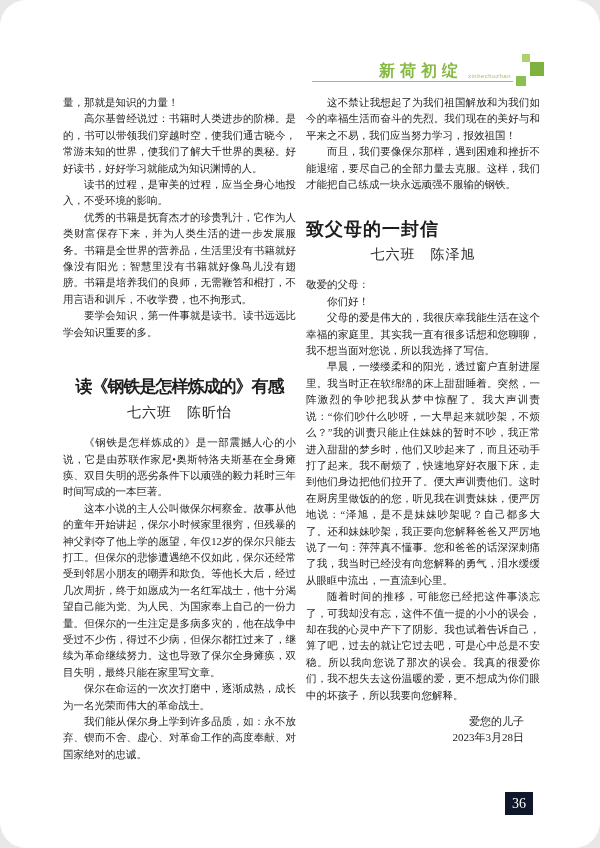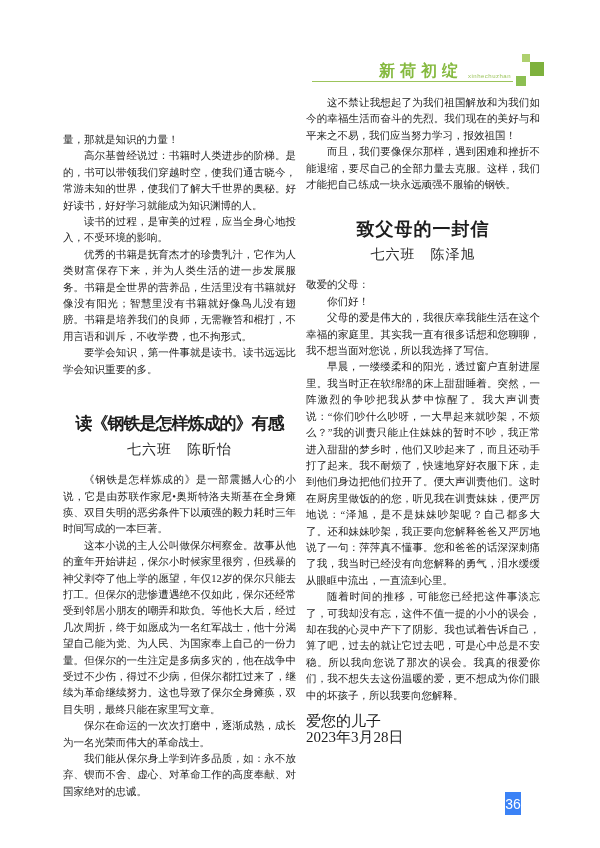--- a/index.html
+++ b/index.html
@@ -1,20 +1,21 @@
 <!DOCTYPE html>
 <html><head>
 <meta charset="utf-8">
 <style>
   html,body{margin:0;padding:0;background:#e8e8e8;}
   .page{
     position:relative;width:600px;height:848px;margin:0 auto;
     background:#ffffff;overflow:hidden;
     font-family:"Liberation Serif","DejaVu Serif",serif;
     color:#1d1d1d;
+    border-radius:26px;
   }
   
   .hdr-rule{position:absolute;left:312px;top:81px;width:201px;height:1px;background:#9cc45b;}
   .brand{
     position:absolute;left:379px;top:61px;
     font-family:"Liberation Sans","DejaVu Sans",sans-serif;
     font-weight:bold;font-size:16px;letter-spacing:5px;color:#85b93f;white-space:nowrap;
   }
   .brand-sub{
     position:absolute;left:468px;top:73px;
@@ -27,42 +28,42 @@
   .sq-mid{left:516px;top:76px;width:10px;height:10px;background:#8cbf52;}
   
   .col{position:absolute;top:95px;width:233px;}
   .col-left{left:63px;}
   .col-right{left:306px;width:234px;}
   .col p{
     margin:0;font-size:10.5px;line-height:16.4px;
     text-align:justify;text-indent:2em;
     word-break:break-all;overflow-wrap:break-word;
   }
-  .col p.noindent{text-indent:0;margin-top:37px;}
+  .col p.noindent{text-indent:0;}
   .art-title{
     margin:34px 0 6px;font-size:17px;font-weight:bold;
     text-align:center;letter-spacing:-1px;white-space:nowrap;
   }
   .art-title-c{
     margin:24px 0 5px;font-size:18px;font-weight:bold;
-    text-align:center;letter-spacing:1px;white-space:nowrap;
+    text-align:left;letter-spacing:1px;white-space:nowrap;
   }
   .byline{
     margin:0 0 13px;font-size:14px;text-align:center;letter-spacing:1px;color:#2a2a2a;
   }
   .salutation{margin-top:3px !important;}
   .signoff{
-    font-size:15px;line-height:16.4px;padding-right:16px;
+    font-size:11px;line-height:16.4px;text-align:right;padding-right:16px;
   }
   .signoff-block{margin-top:9px;}
   
   .pagenum{
-    position:absolute;left:505px;top:792px;width:16px;height:23px;
-    background:#3b82f6;color:#ffffff;
-    font-family:Liberation Sans, sans-serif;font-size:14px;
+    position:absolute;left:505px;top:792px;width:28px;height:23px;
+    background:#0f172a;color:#ffffff;
+    font-family:Liberation Serif, serif;font-size:14px;
     display:flex;align-items:center;justify-content:center;
   }
 </style>
 </head>
 <body>
 
 <div class="page">
 
   <div>
     <div class="hdr-rule"></div>

